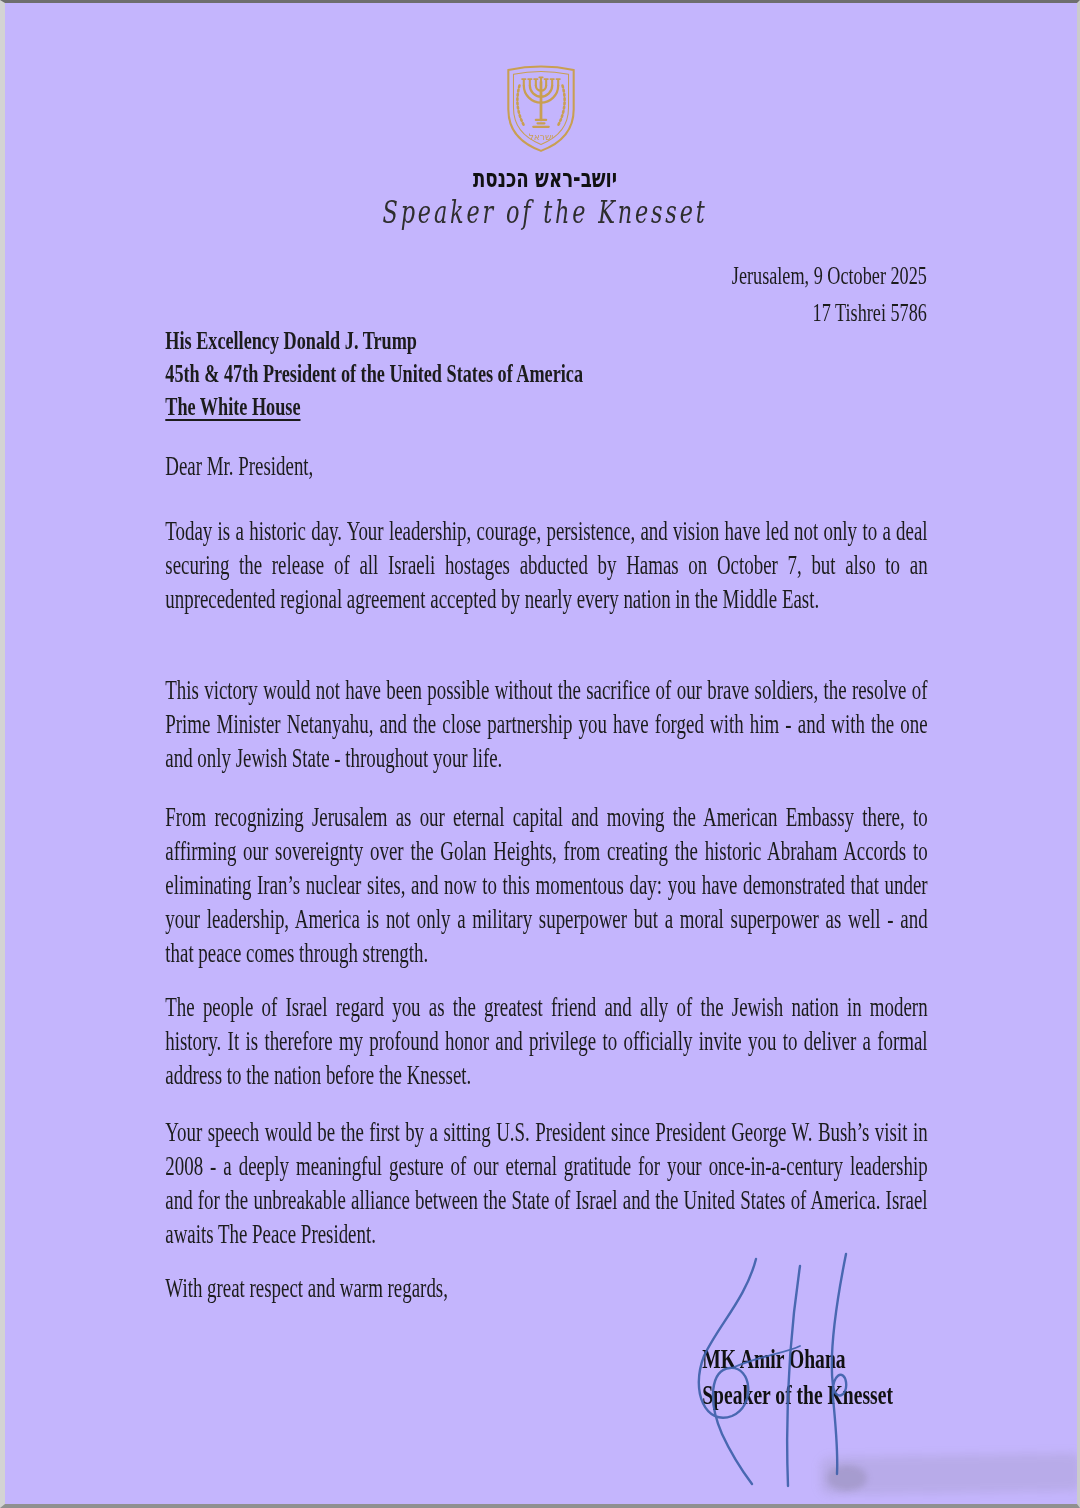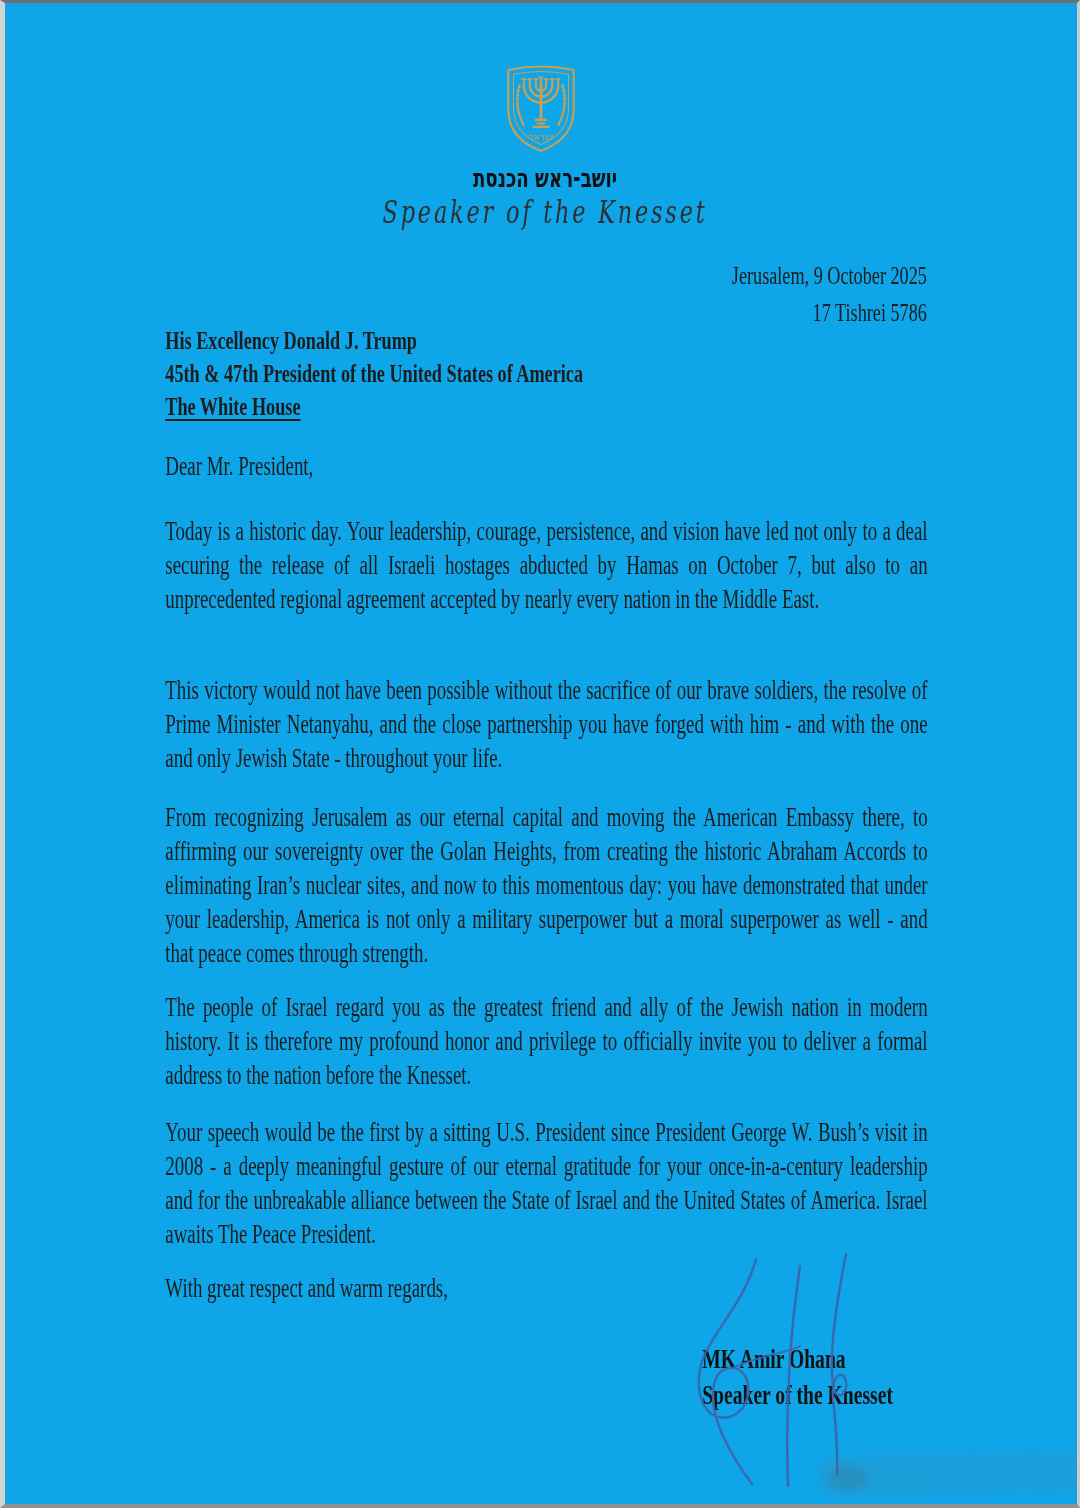--- a/index.html
+++ b/index.html
@@ -6,21 +6,21 @@
     margin: 0;
     padding: 0;
     background: #ffffff;
     font-family: "Liberation Serif", serif;
   }
   .page {
     position: relative;
     width: 1080px;
     height: 1508px;
     box-sizing: border-box;
-    background: #0ea5e9;
+    background: #c4b5fd;
     overflow: hidden;
     border-top: 3px solid #6e6e6e;
     border-bottom: 4px solid #909090;
     border-left: 5px solid #d3d3d3;
     border-right: 3px solid #cbcbcb;
   }
   
   .emblem {
     position: absolute;
     top: 56px;

